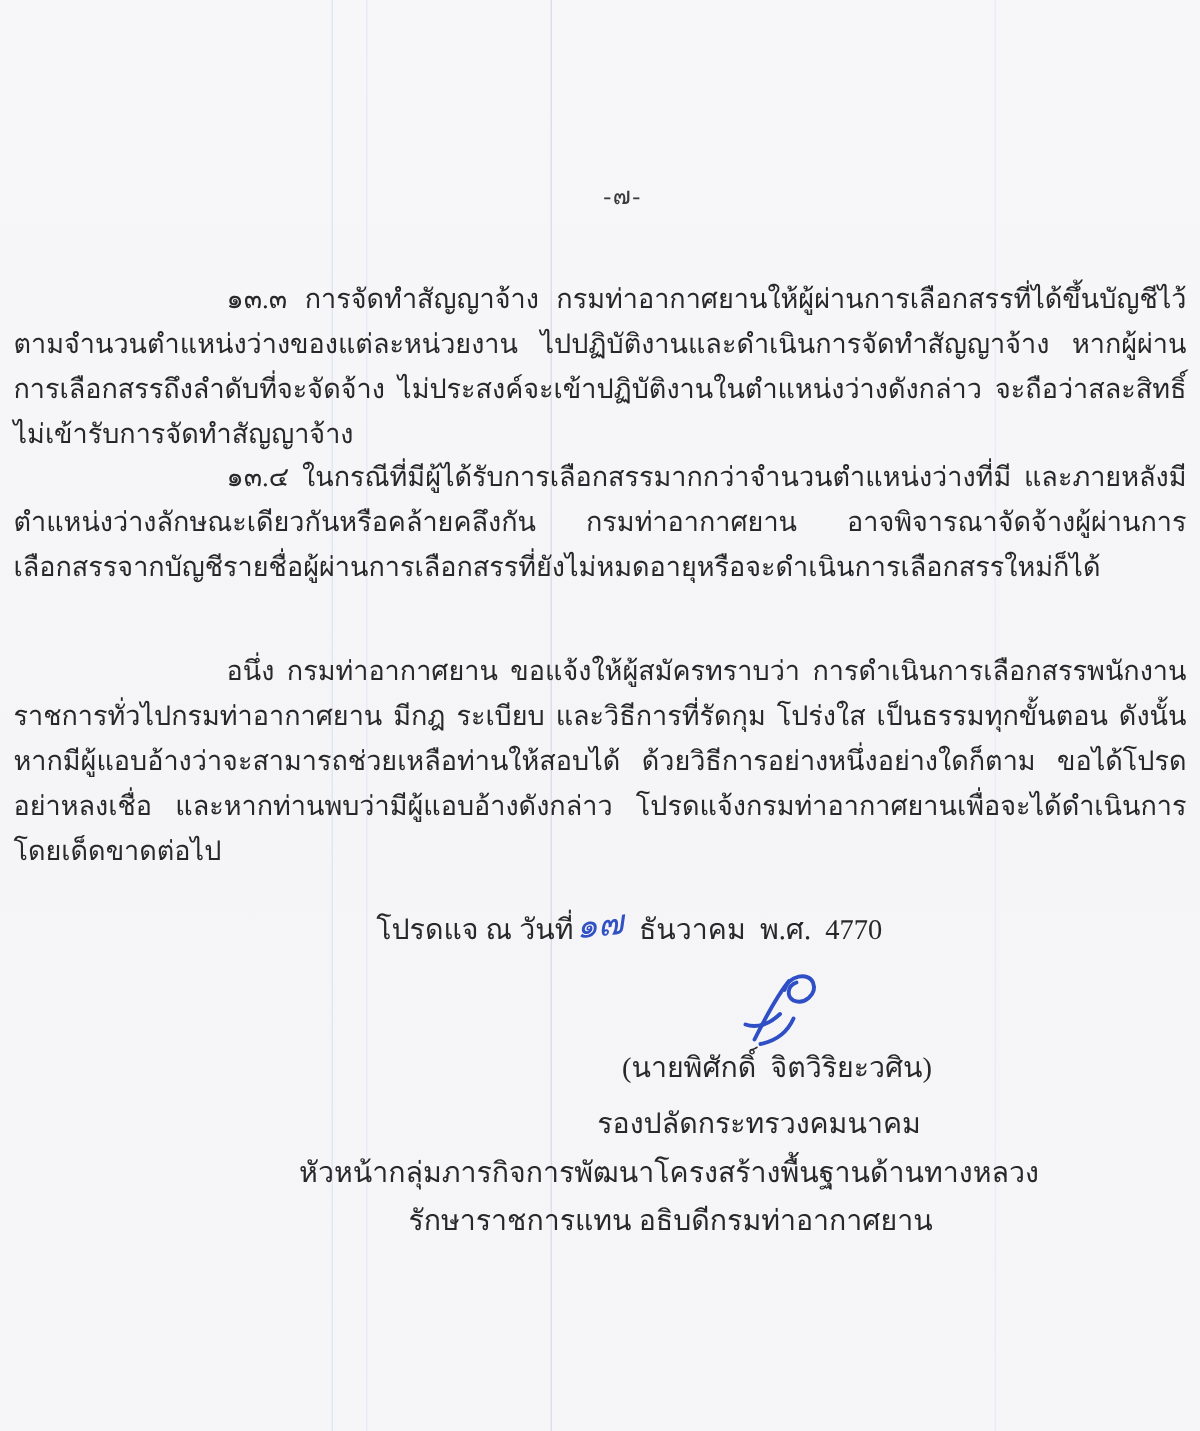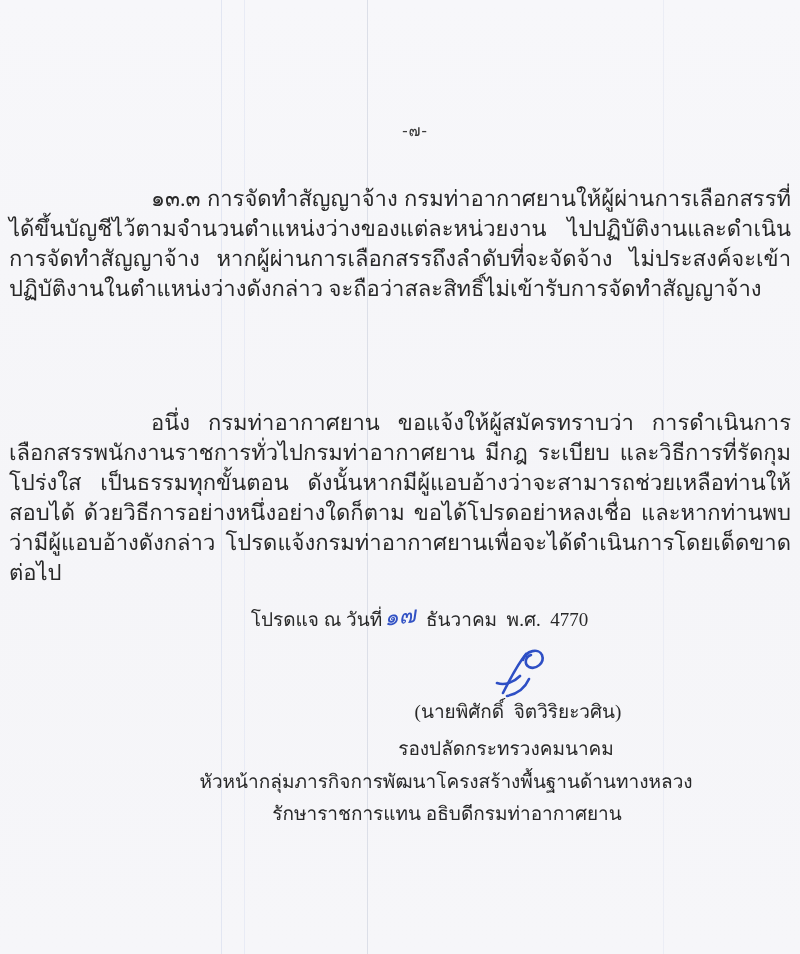--- a/index.html
+++ b/index.html
@@ -22,27 +22,27 @@
   .vline.c { left: 367px; background: #dcdfe8; }
   .vline.d { left: 663px; background: #ebedf5; }
 
   .pageno {
     position: absolute; top: 118px; left: 0; width: 100%;
     text-align: center; font-size: 16px; color: #3a3a3a;
     transform: translateX(15px); letter-spacing: 1px;
   }
   .bodytext {
     position: absolute; left: 9px; right: 9px;
-    font-size: 22px; line-height: 30px; color: #282828;
+    font-size: 18px; line-height: 30px; color: #282828;
     text-align: justify; text-indent: 142px;
     margin: 0;
   }
   .p1 { top: 184px; }
   .p2 { top: 303px; }
-  .p3 { top: 408px; }
+  .p3 { top: 432px; }
 
   .centerline {
     position: absolute; left: 0; width: 100%;
     text-align: center; font-size: 19px; color: #282828;
     white-space: pre-wrap;
   }
   .dateline { top: 578px; transform: translateX(10px); }
   .hand-day {
     display: inline-block;
     color: #3252c4;
@@ -64,20 +64,21 @@
 <div class="page">
 
   <div class="vline a"></div>
   <div class="vline b"></div>
   <div class="vline c"></div>
   <div class="vline d"></div>
 
   <div class="pageno">-๗-</div>
 
   <p class="bodytext p1">๑๓.๓ การจัดทำสัญญาจ้าง กรมท่าอากาศยานให้ผู้ผ่านการเลือกสรรที่ได้ขึ้นบัญชีไว้ตามจำนวนตำแหน่งว่างของแต่ละหน่วยงาน ไปปฏิบัติงานและดำเนินการจัดทำสัญญาจ้าง หากผู้ผ่านการเลือกสรรถึงลำดับที่จะจัดจ้าง ไม่ประสงค์จะเข้าปฏิบัติงานในตำแหน่งว่างดังกล่าว จะถือว่าสละสิทธิ์ไม่เข้ารับการจัดทำสัญญาจ้าง</p>
+  <p class="bodytext p2">๑๓.๔ ในกรณีที่มีผู้ได้รับการเลือกสรรมากกว่าจำนวนตำแหน่งว่างที่มี และภายหลังมีตำแหน่งว่างลักษณะเดียวกันหรือคล้ายคลึงกัน กรมท่าอากาศยาน อาจพิจารณาจัดจ้างผู้ผ่านการเลือกสรรจากบัญชีรายชื่อผู้ผ่านการเลือกสรรที่ยังไม่หมดอายุหรือจะดำเนินการเลือกสรรใหม่ก็ได้</p>
   <p class="bodytext p3">อนึ่ง กรมท่าอากาศยาน ขอแจ้งให้ผู้สมัครทราบว่า การดำเนินการเลือกสรรพนักงานราชการทั่วไปกรมท่าอากาศยาน มีกฎ ระเบียบ และวิธีการที่รัดกุม โปร่งใส เป็นธรรมทุกขั้นตอน ดังนั้นหากมีผู้แอบอ้างว่าจะสามารถช่วยเหลือท่านให้สอบได้ ด้วยวิธีการอย่างหนึ่งอย่างใดก็ตาม ขอได้โปรดอย่าหลงเชื่อ และหากท่านพบว่ามีผู้แอบอ้างดังกล่าว โปรดแจ้งกรมท่าอากาศยานเพื่อจะได้ดำเนินการโดยเด็ดขาดต่อไป</p>
 
   <div class="centerline dateline">
     <span>โปรดแจ ณ วันที่</span><span class="hand-day">๑๗</span><span> ธันวาคม  พ.ศ.  4770</span>
   </div>
 
   <div class="sig-wrap">
     <svg width="72" height="58" viewBox="0 0 72 58">
       <g fill="none" stroke="#2e4fc5" stroke-width="2.6" stroke-linecap="round" stroke-linejoin="round">
         <path d="M14 50 C20 38 28 22 37 11"></path>

